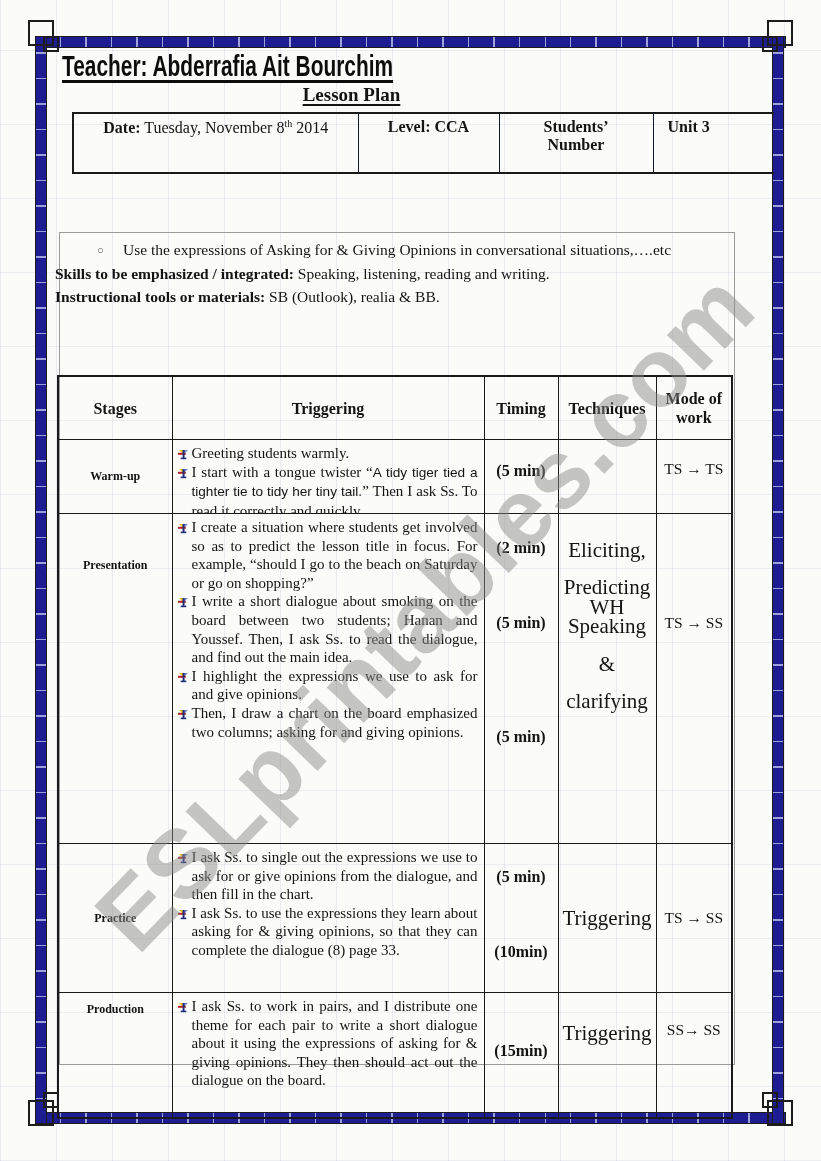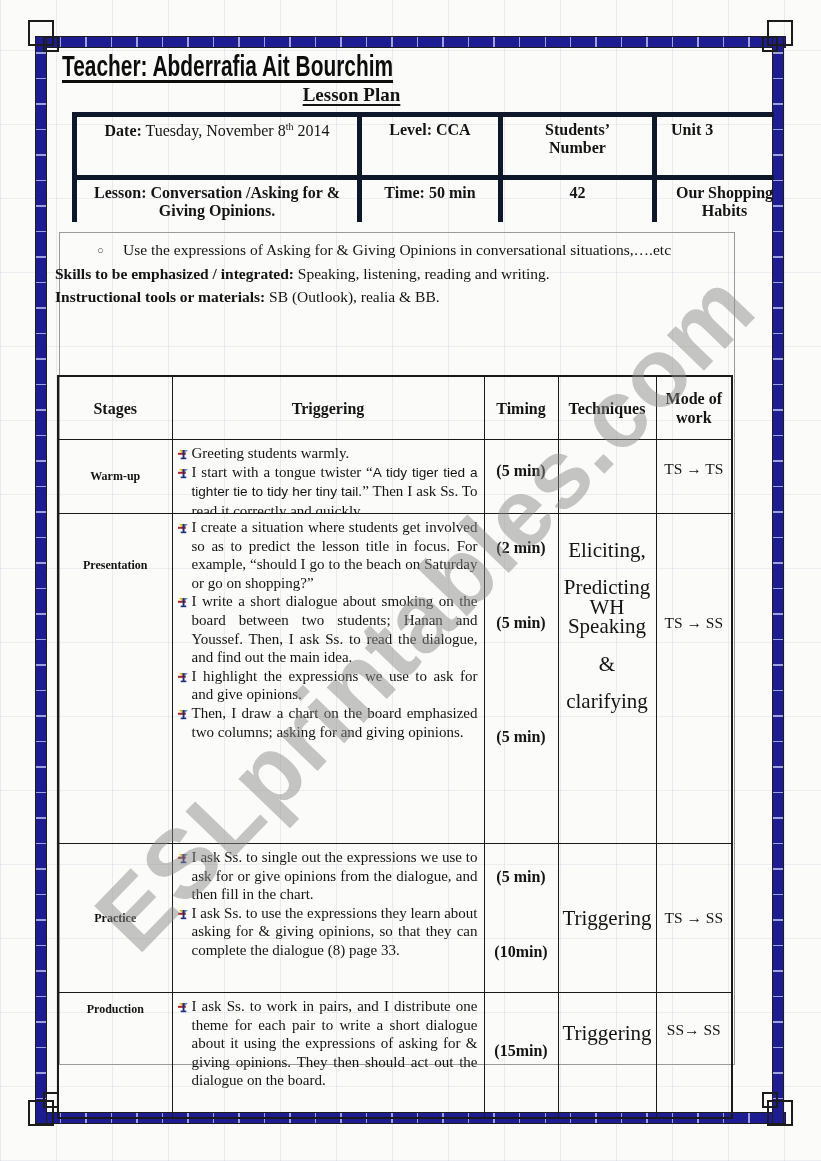--- a/index.html
+++ b/index.html
@@ -47,21 +47,21 @@
   .doc-title{
     position:absolute; left:48px; top:84px; width:607px; margin:0;
     text-align:center; font-size:19px; font-weight:bold;
     text-decoration:underline; text-decoration-thickness:2px; text-underline-offset:3px;
   }
 
   
   .info-table-wrap{position:absolute; left:72px; top:112px; width:702px; height:110px; overflow:hidden;}
   table{border-collapse:collapse; table-layout:fixed;}
   .info-table{width:720px; border:2px solid #1a1a1a;}
-  .info-table td{border:5px solid #0f172a; padding:4px 14px; vertical-align:top; font-size:16px; overflow:hidden;}
+  .info-table td{border:1px solid #0f172a; padding:4px 14px; vertical-align:top; font-size:16px; overflow:hidden;}
   .info-table tr.r1 td{height:50px;}
   .info-table tr.r2 td{height:42px;}
   .td-center{text-align:center;}
   .b{font-weight:bold;}
   .info-table sup{font-size:10px;}
 
   
   .objectives{position:absolute; left:55px; top:238px; width:714px; font-size:15.5px; line-height:23px;}
   .obj-item{padding-left:42px;}
   .obj-circle{display:inline-block; width:26px; color:#3b3b3b; font-size:11px; vertical-align:1px;}
@@ -159,26 +159,20 @@
           <td class="td-center">
             <span class="b">Date:</span>
             <span><span>Tuesday, November 8</span><sup>th</sup><span> 2014</span></span>
           </td>
           <td class="td-center b">Level: CCA</td>
           <td class="td-center b">
             <span>Students’</span><br>
             <span>Number</span>
           </td>
           <td class="b">Unit 3</td>
-        </tr>
-        <tr class="r2">
-          <td class="td-center b">Lesson: Conversation /Asking for &amp; Giving Opinions.</td>
-          <td class="td-center b">Time: 50 min</td>
-          <td class="td-center b">42</td>
-          <td class="td-center b">Our Shopping Habits</td>
         </tr>
       </tbody>
         </table>
     </div>
 
     <div class="objectives">
       <div class="obj-item">
         <span class="obj-circle">○</span><span>Use the expressions of Asking for &amp; Giving Opinions in conversational situations,….etc</span>
       </div>
       <div>

